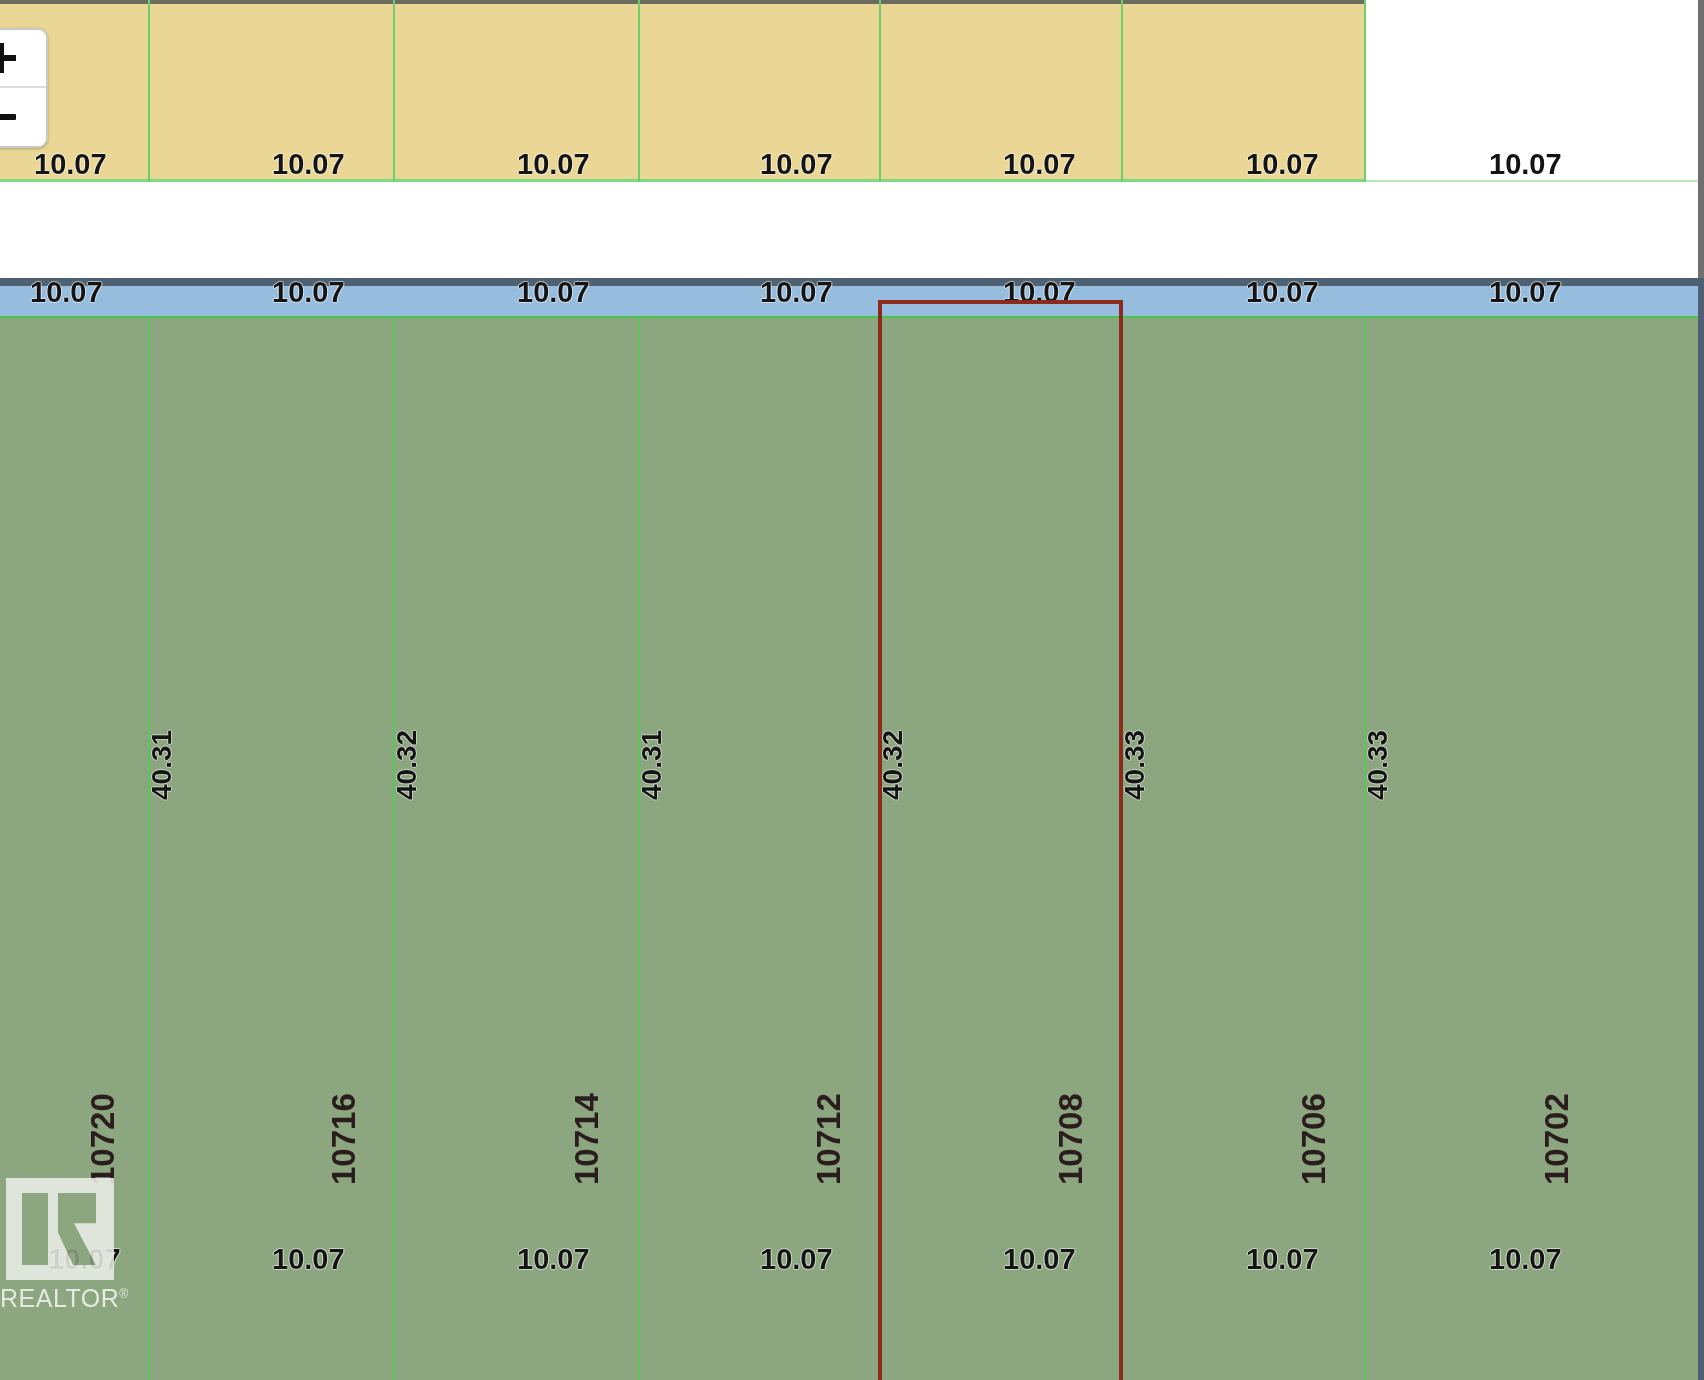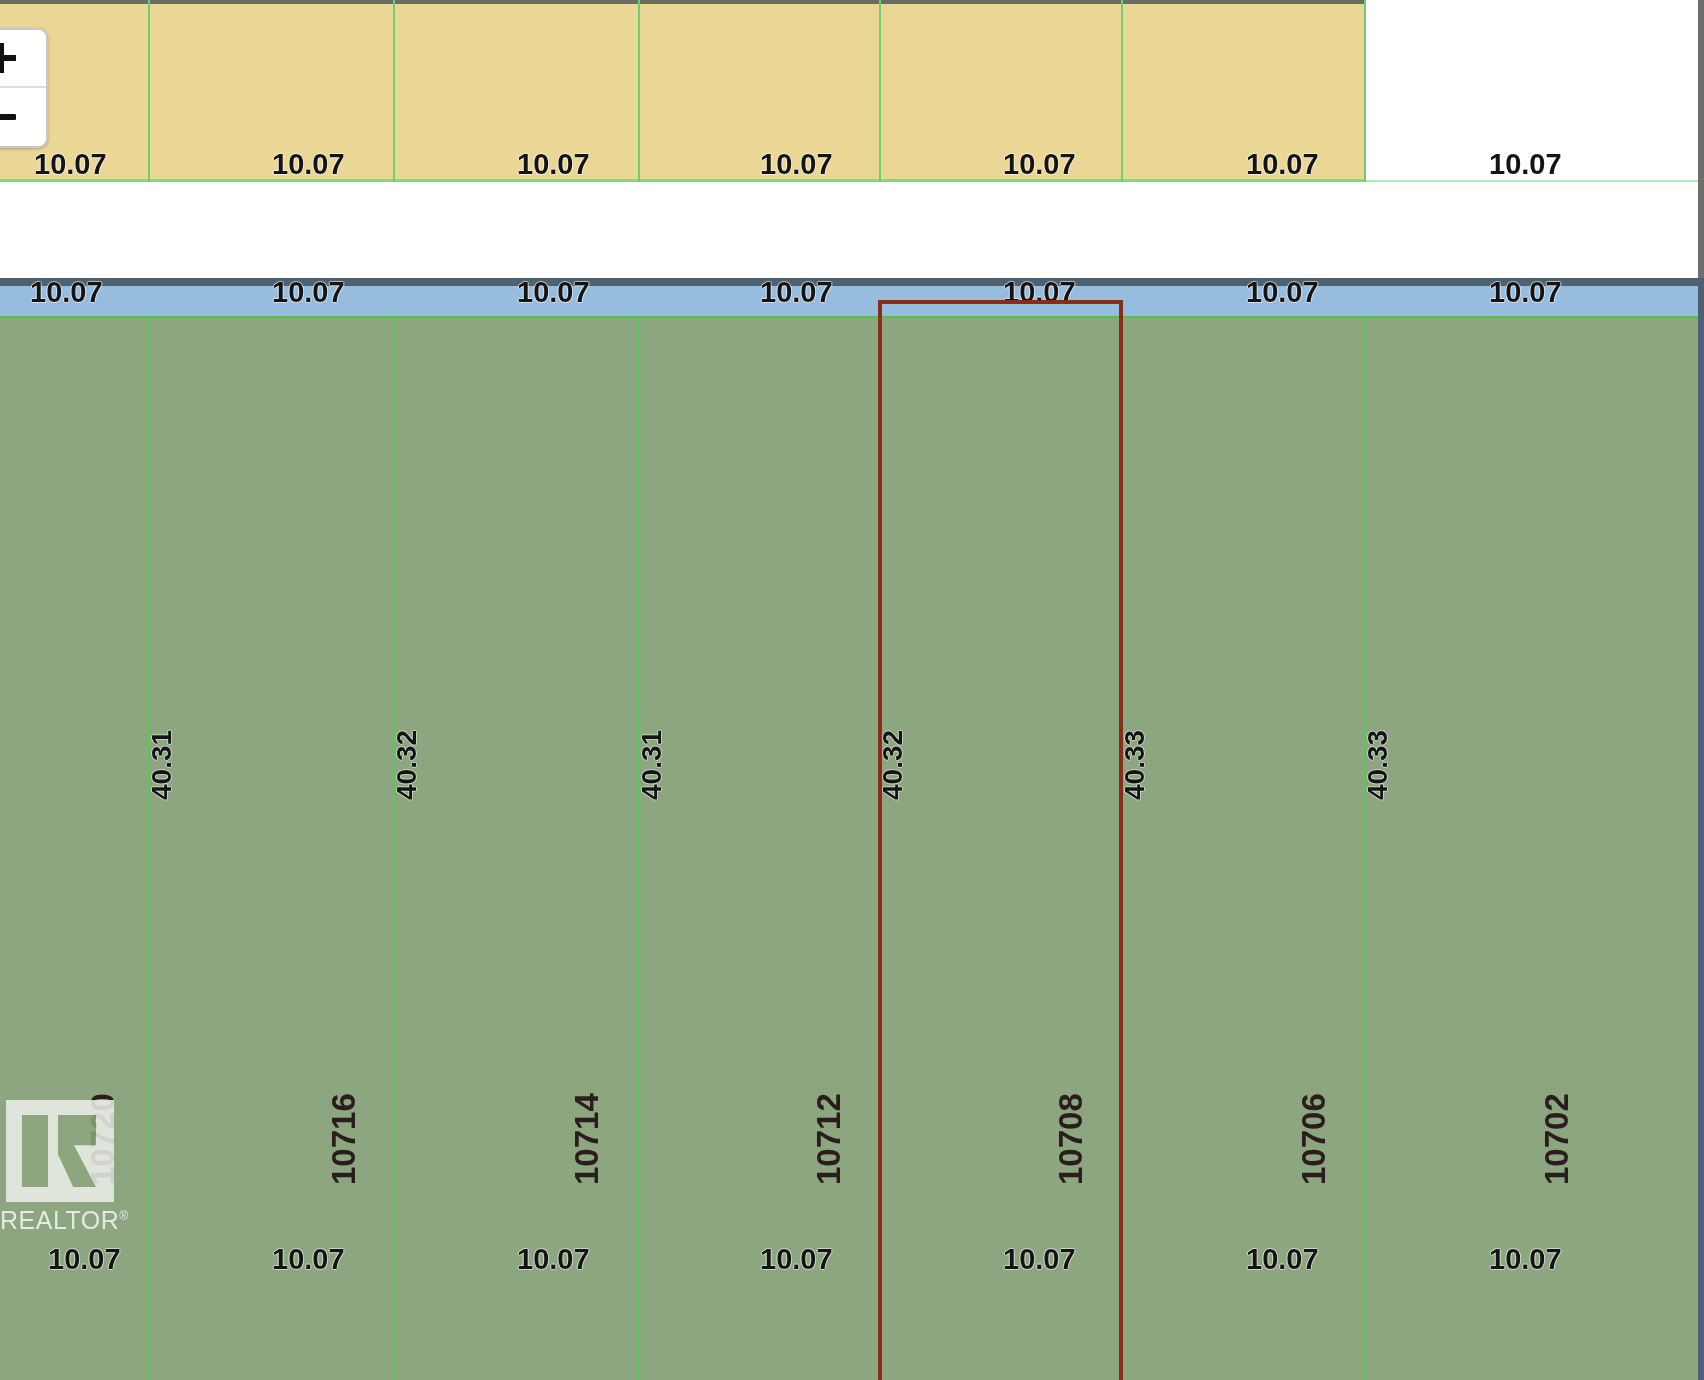--- a/index.html
+++ b/index.html
@@ -175,21 +175,21 @@
   .right-frame-lower {
     position:absolute;
     right:0; top:278px;
     width:6px; height:1102px;
     background:#4d5f72;
   }
 
   
   .watermark {
     position:absolute;
-    left:0px; top:1100px;
+    left:0px; top:1178px;
     width:128px;
     opacity:.86;
     pointer-events:none;
   }
   .wm-box {
     width:108px; height:102px;
     background:#eef0ea;
     position:relative;
     margin-left:6px;
   }

